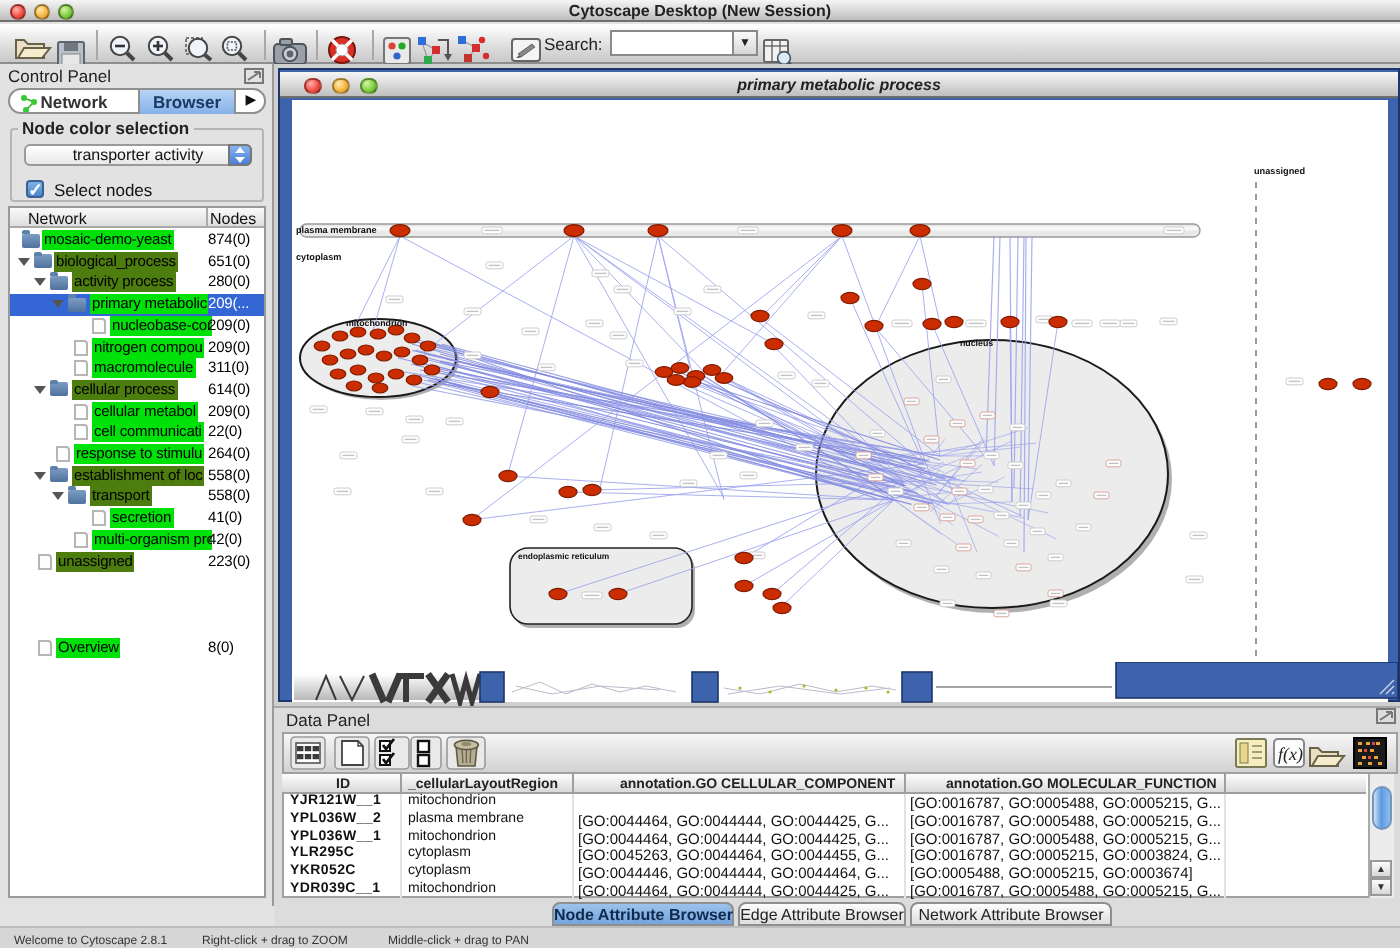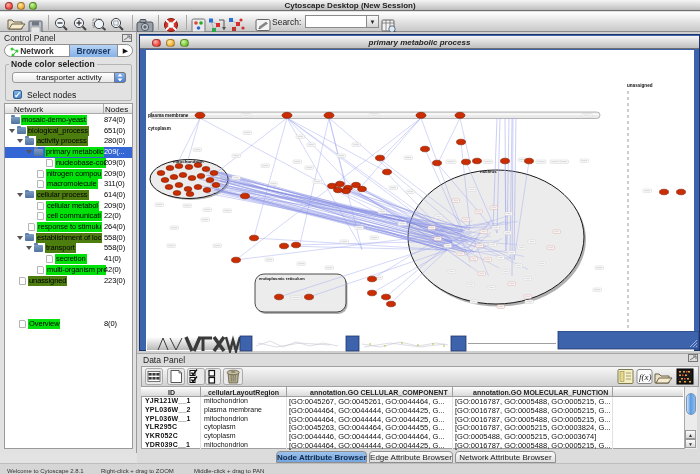--- a/index.html
+++ b/index.html
@@ -762,21 +762,20 @@
   <div class="abs" style="left:168px;top:388.5px;font-size:7px;font-weight:bold;color:#222;">ID</div>
   <div class="abs" style="left:204px;top:388.5px;font-size:7px;font-weight:bold;color:#222;">_cellularLayoutRegion</div>
   <div class="abs" style="left:310px;top:388.5px;font-size:7px;font-weight:bold;color:#222;">annotation.GO CELLULAR_COMPONENT</div>
   <div class="abs" style="left:473px;top:388.5px;font-size:7px;font-weight:bold;color:#222;">annotation.GO MOLECULAR_FUNCTION</div>
   <div class="abs" style="left:200px;top:387px;width:1px;height:10px;background:#9f9f9f;"></div>
   <div class="abs" style="left:286px;top:387px;width:1px;height:10px;background:#9f9f9f;"></div>
   <div class="abs" style="left:452px;top:387px;width:1px;height:10px;background:#9f9f9f;"></div>
   <div class="abs" style="left:612px;top:387px;width:1px;height:10px;background:#9f9f9f;"></div>
   <div class="abs" style="left:145px;top:397.0px;font-size:7px;font-weight:bold;color:#111;letter-spacing:0.2px;">YJR121W__1</div>
     <div class="abs" style="left:204px;top:397.0px;font-size:7px;color:#111;">mitochondrion</div>
-    <div class="abs" style="left:289px;top:397.0px;font-size:7.5px;color:#111;">[GO:0045267, GO:0045261, GO:0044464, G...</div>
     <div class="abs" style="left:455px;top:397.0px;font-size:7.5px;color:#111;">[GO:0016787, GO:0005488, GO:0005215, G...</div>
     <div class="abs" style="left:145px;top:405.8px;font-size:7px;font-weight:bold;color:#111;letter-spacing:0.2px;">YPL036W__2</div>
     <div class="abs" style="left:204px;top:405.8px;font-size:7px;color:#111;">plasma membrane</div>
     <div class="abs" style="left:289px;top:405.8px;font-size:7.5px;color:#111;">[GO:0044464, GO:0044444, GO:0044425, G...</div>
     <div class="abs" style="left:455px;top:405.8px;font-size:7.5px;color:#111;">[GO:0016787, GO:0005488, GO:0005215, G...</div>
     <div class="abs" style="left:145px;top:414.5px;font-size:7px;font-weight:bold;color:#111;letter-spacing:0.2px;">YPL036W__1</div>
     <div class="abs" style="left:204px;top:414.5px;font-size:7px;color:#111;">mitochondrion</div>
     <div class="abs" style="left:289px;top:414.5px;font-size:7.5px;color:#111;">[GO:0044464, GO:0044444, GO:0044425, G...</div>
     <div class="abs" style="left:455px;top:414.5px;font-size:7.5px;color:#111;">[GO:0016787, GO:0005488, GO:0005215, G...</div>
     <div class="abs" style="left:145px;top:423.2px;font-size:7px;font-weight:bold;color:#111;letter-spacing:0.2px;">YLR295C</div>

